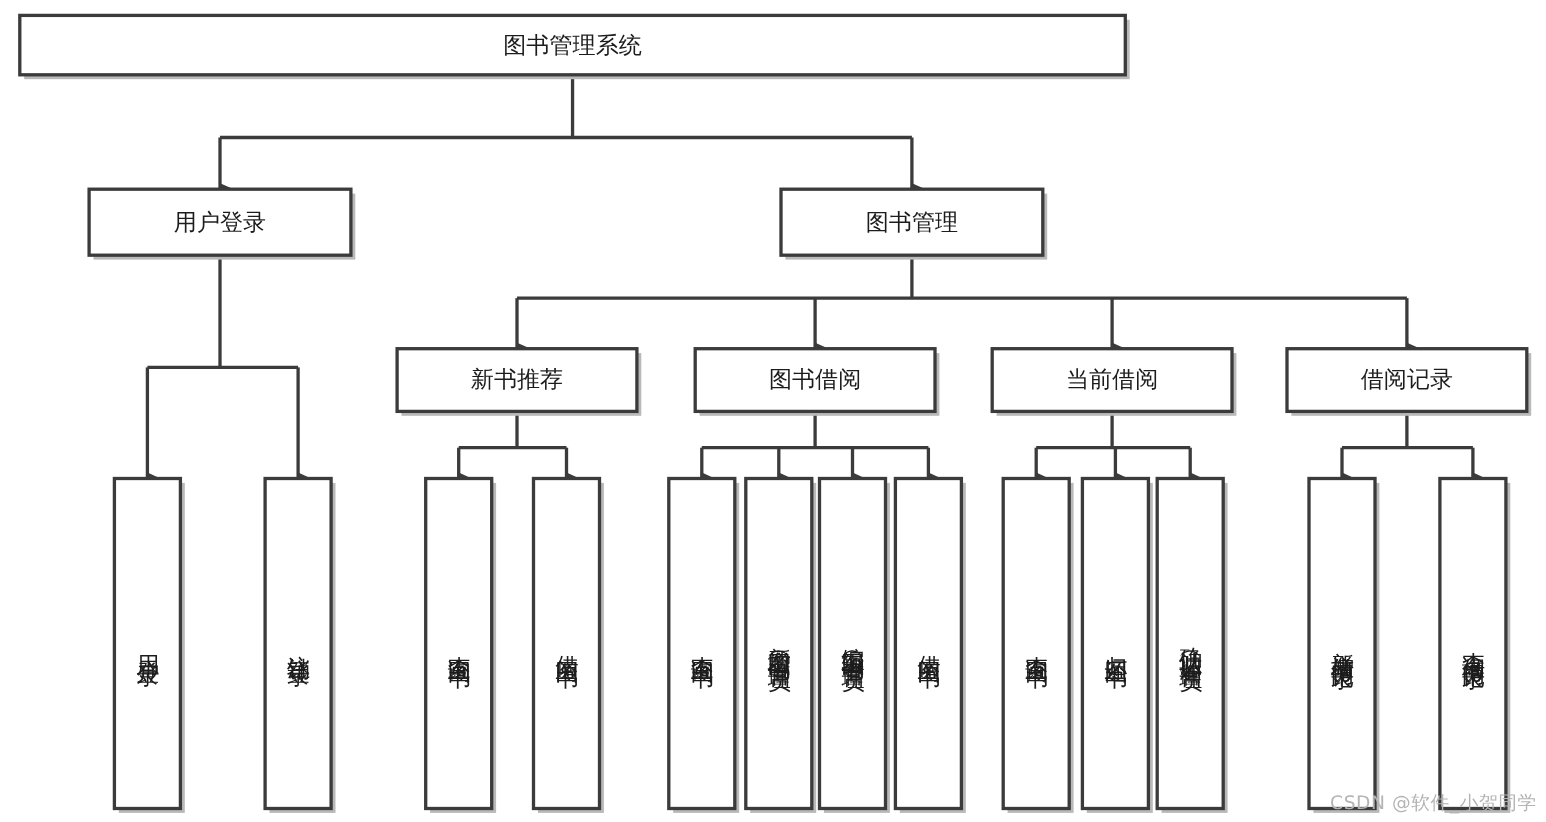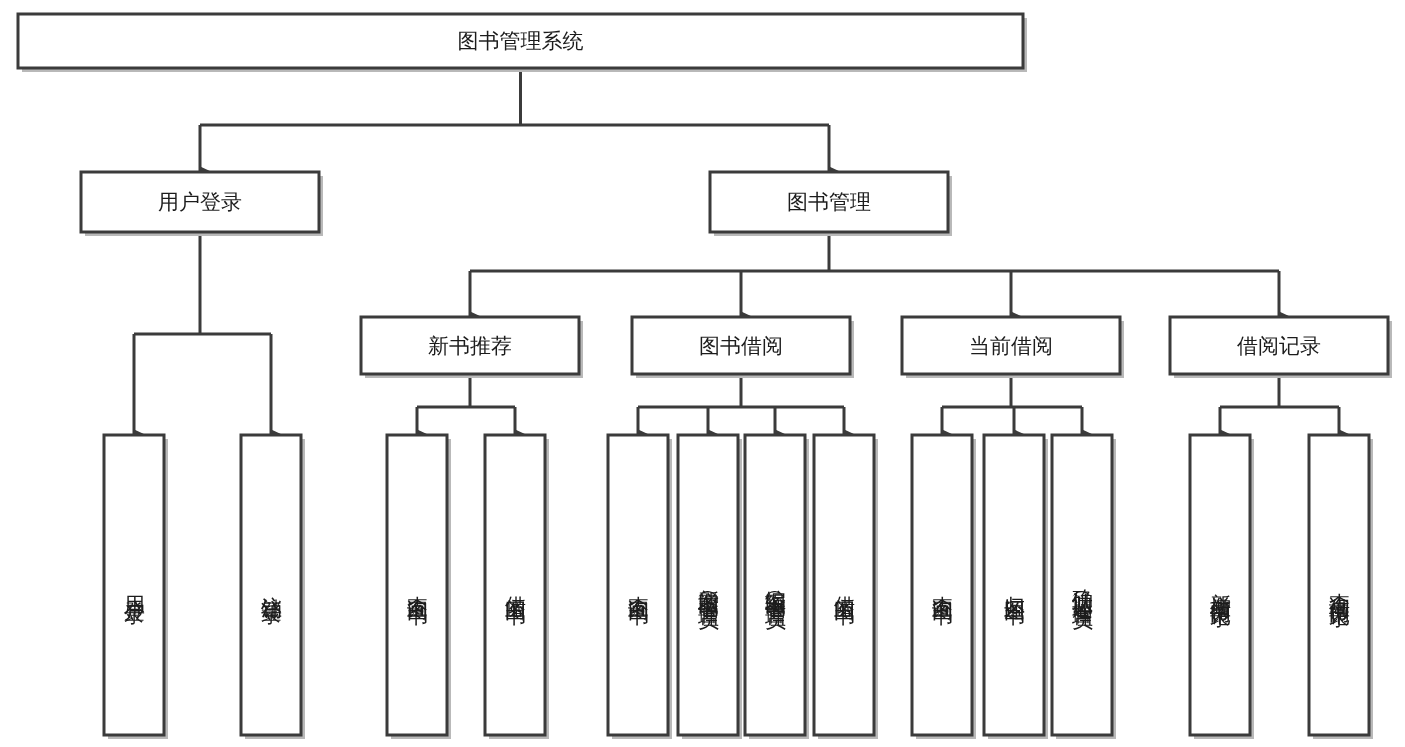--- a/index.html
+++ b/index.html
@@ -265,13 +265,14 @@
         <span class="vlabel">确认归还（管理员）</span>
       </div>
       <div class="vlabel-box" style="left: 1190px; top: 435px; width: 60px; height: 300px;">
         <span class="vlabel">新增借阅记录</span>
       </div>
       <div class="vlabel-box" style="left: 1309px; top: 435px; width: 60px; height: 300px;">
         <span class="vlabel">查询借阅记录</span>
       </div>
     </div>
 
+  <div class="watermark">CSDN @软件_小贺同学</div>
 </div>
 
 </body></html>

